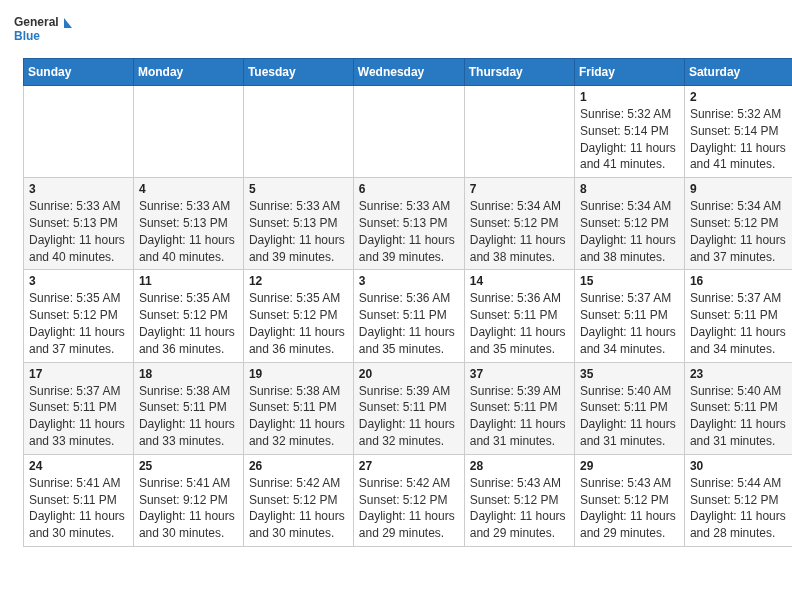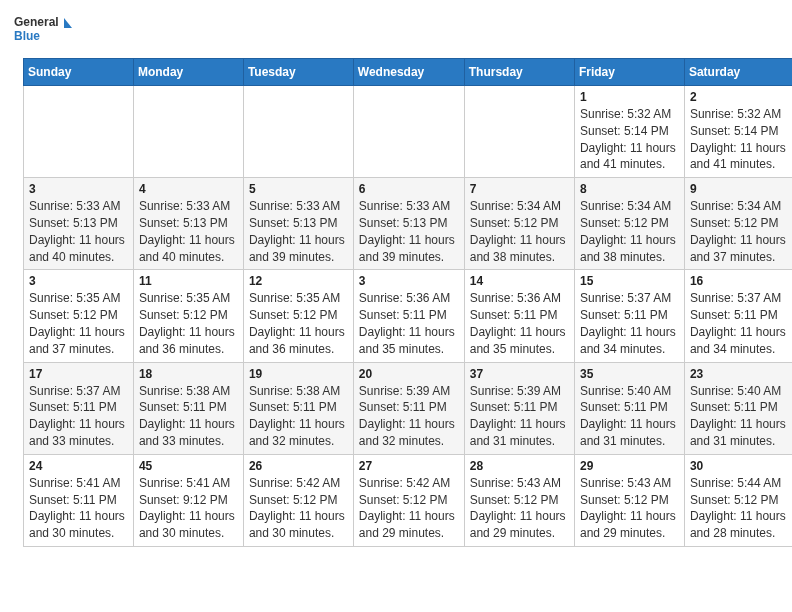--- a/index.html
+++ b/index.html
@@ -263,21 +263,21 @@
         </td>
       </tr>
       <tr>
         <td>
           <span class="day-num">24</span>
           <div class="cell-info">Sunrise: 5:41 AM
 Sunset: 5:11 PM
 Daylight: 11 hours and 30 minutes.</div>
         </td>
         <td>
-          <span class="day-num">45</span>
+          <span class="day-num">25</span>
           <div class="cell-info">Sunrise: 5:41 AM
 Sunset: 9:12 PM
 Daylight: 11 hours and 30 minutes.</div>
         </td>
         <td>
           <span class="day-num">26</span>
           <div class="cell-info">Sunrise: 5:42 AM
 Sunset: 5:12 PM
 Daylight: 11 hours and 30 minutes.</div>
         </td>

